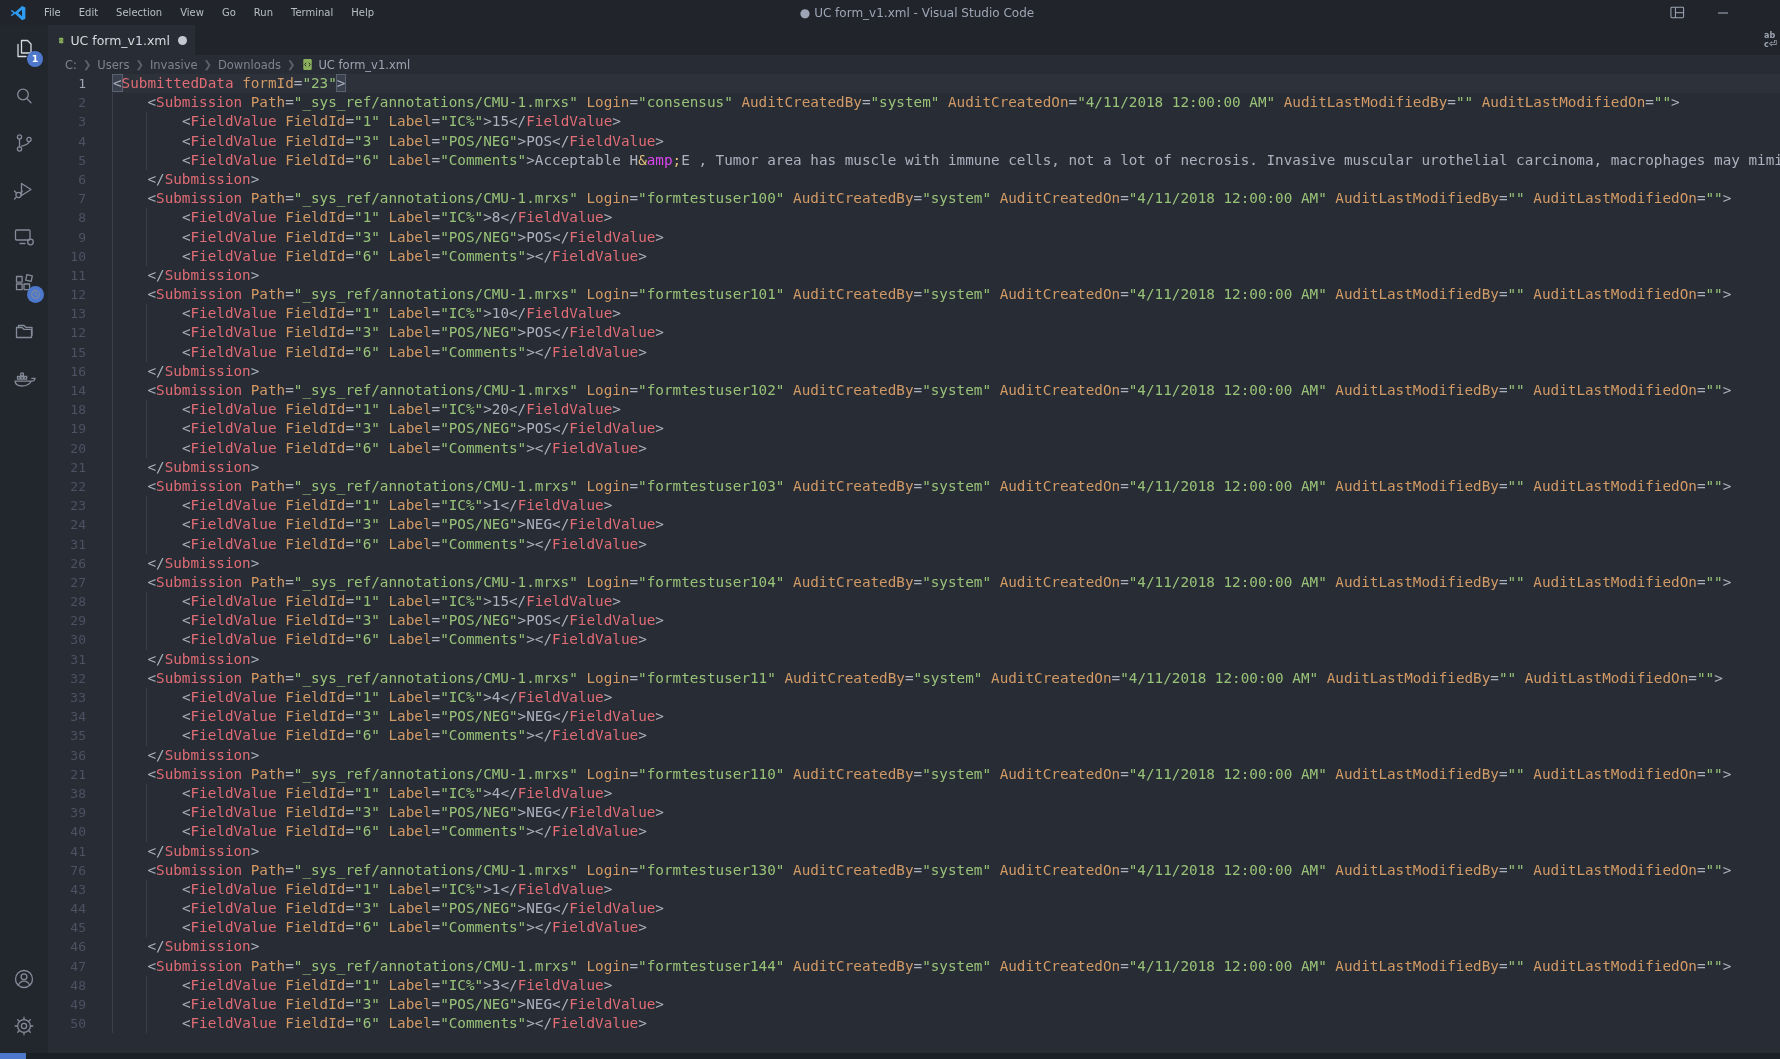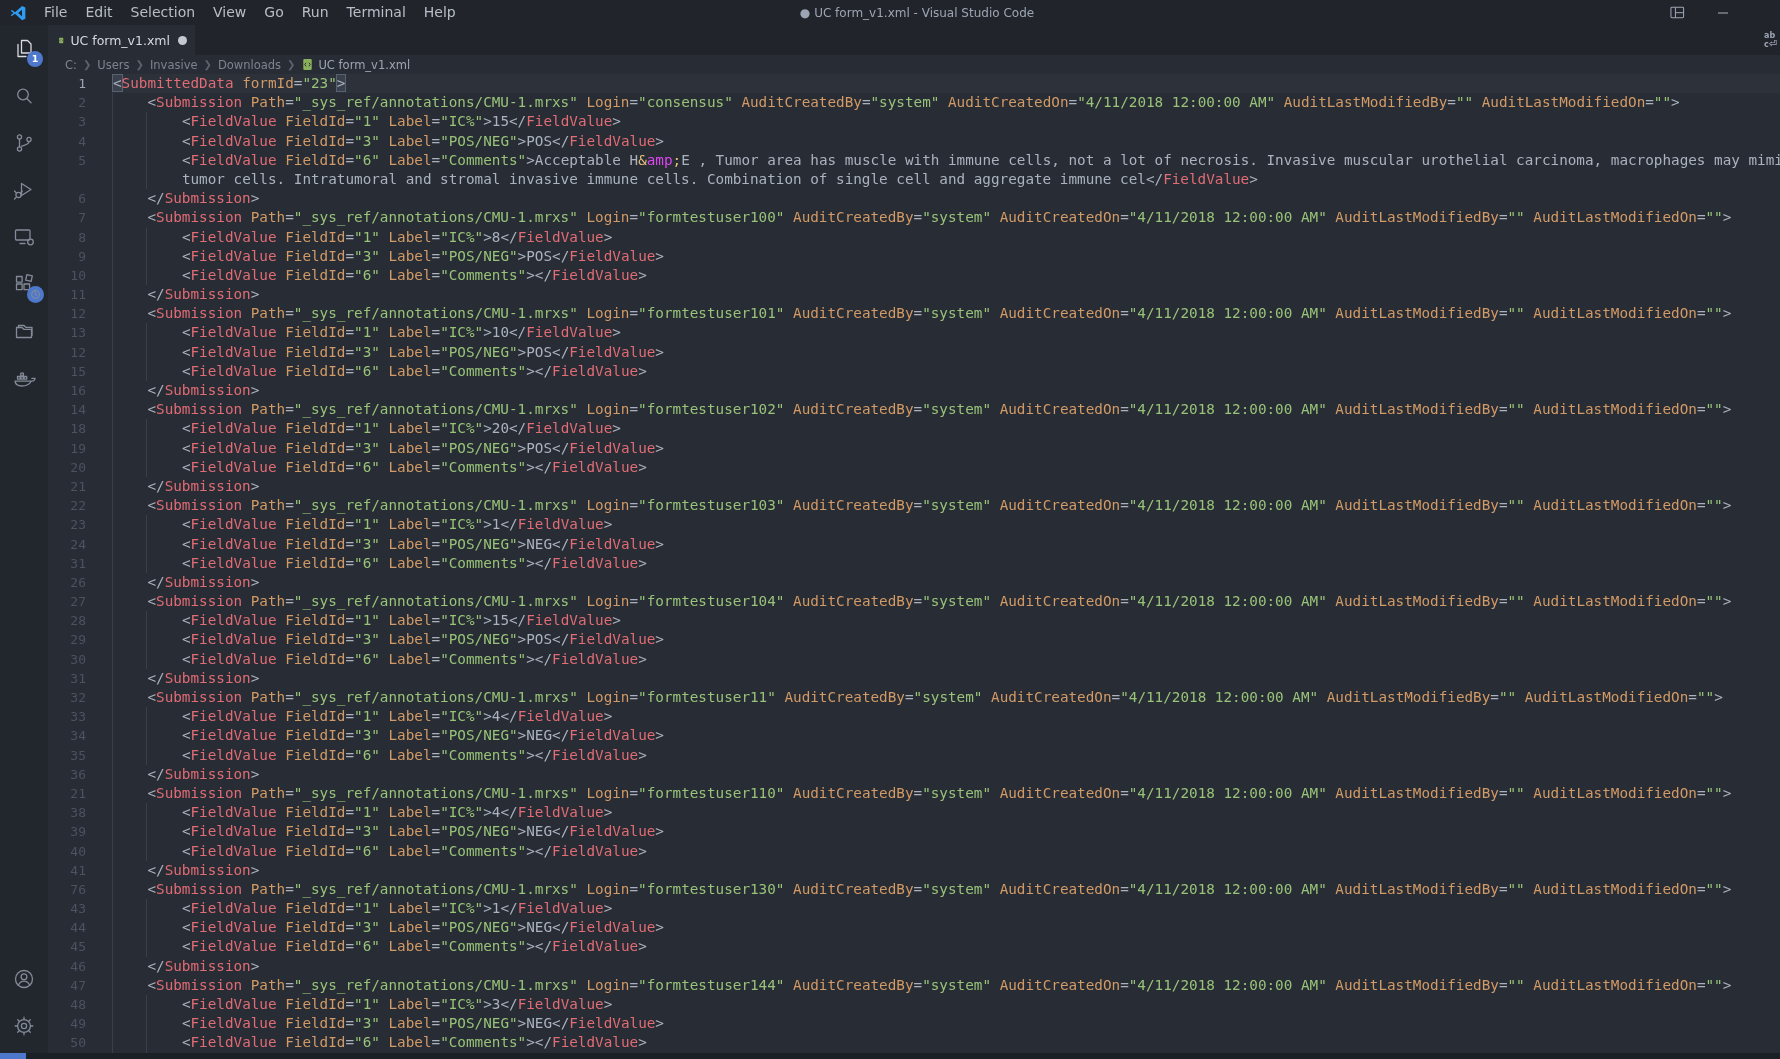--- a/index.html
+++ b/index.html
@@ -6,21 +6,21 @@
   html,body { background:#17191d; }
   .window {
     position:relative; width:1780px; height:1059px; overflow:hidden;
     background:#282c34; font-family:"DejaVu Sans","Liberation Sans",sans-serif;
   }
   
   .titlebar { position:absolute; top:0; left:0; right:0; height:25px; background:#21252b;
     display:flex; align-items:center; z-index:30; }
   .vscode-logo { width:18px; height:18px; margin:0 8px 0 9px; flex:0 0 auto; }
   .menus { display:flex; align-items:center; height:100%; }
-  .menu-item { color:#b8bec8; font-size:14px; padding:0 9px; line-height:25px; cursor:default; }
+  .menu-item { color:#b8bec8; font-size:10px; padding:0 9px; line-height:25px; cursor:default; }
   .win-title { position:absolute; left:917px; transform:translateX(-50%); color:#9da5b4;
     font-size:12px; white-space:nowrap; }
   .win-controls { position:absolute; right:0; top:0; height:25px; display:flex; align-items:center; }
   .win-btn { width:45px; height:25px; display:flex; align-items:center; justify-content:center; color:#9da5b4; }
   
   .activitybar { position:absolute; left:0; top:25px; bottom:6px; width:48px; background:#22262d; z-index:20; }
   .act-item { position:relative; width:48px; height:47px; display:flex; align-items:center;
     justify-content:center; cursor:pointer; }
   .act-item svg { stroke:#848b98; }
   .act-item.active svg { stroke:#d7dae0; }
@@ -235,24 +235,20 @@
       </div>
       <div class="row">
         <span class="ln">4</span>
         <span class="code"><i class="guide" style="left: -1px;"></i><i class="guide" style="left: 33.44px;"></i>        <span class="tk-p">&lt;</span><span class="tk-tag">FieldValue</span><span class="tk-sp"> </span><span class="tk-attr">FieldId</span><span class="tk-p">=</span><span class="tk-str">"3"</span><span class="tk-sp"> </span><span class="tk-attr">Label</span><span class="tk-p">=</span><span class="tk-str">"POS/NEG"</span><span class="tk-p">&gt;</span><span class="tk-txt">POS</span><span class="tk-p">&lt;/</span><span class="tk-tag">FieldValue</span><span class="tk-p">&gt;</span></span>
       </div>
       <div class="row">
         <span class="ln">5</span>
         <span class="code"><i class="guide" style="left: -1px;"></i><i class="guide" style="left: 33.44px;"></i>        <span class="tk-p">&lt;</span><span class="tk-tag">FieldValue</span><span class="tk-sp"> </span><span class="tk-attr">FieldId</span><span class="tk-p">=</span><span class="tk-str">"6"</span><span class="tk-sp"> </span><span class="tk-attr">Label</span><span class="tk-p">=</span><span class="tk-str">"Comments"</span><span class="tk-p">&gt;</span><span class="tk-txt">Acceptable H</span><span class="tk-ent">&amp;</span><span class="tk-entname">amp</span><span class="tk-ent">;</span><span class="tk-txt">E , Tumor area has muscle with immune cells, not a lot of necrosis. Invasive muscular urothelial carcinoma, macrophages may mimic </span></span>
       </div>
       <div class="row">
-        <span class="ln"></span>
-        <span class="code"><i class="guide" style="left: -1px;"></i><i class="guide" style="left: 33.44px;"></i>        <span class="tk-txt">tumor cells. Intratumoral and stromal invasive immune cells. Combination of single cell and aggregate immune cel</span><span class="tk-p">&lt;/</span><span class="tk-tag">FieldValue</span><span class="tk-p">&gt;</span></span>
-      </div>
-      <div class="row">
         <span class="ln">6</span>
         <span class="code"><i class="guide" style="left: -1px;"></i>    <span class="tk-p">&lt;/</span><span class="tk-tag">Submission</span><span class="tk-p">&gt;</span></span>
       </div>
       <div class="row">
         <span class="ln">7</span>
         <span class="code"><i class="guide" style="left: -1px;"></i>    <span class="tk-p">&lt;</span><span class="tk-tag">Submission</span><span class="tk-sp"> </span><span class="tk-attr">Path</span><span class="tk-p">=</span><span class="tk-str">"_sys_ref/annotations/CMU-1.mrxs"</span><span class="tk-sp"> </span><span class="tk-attr">Login</span><span class="tk-p">=</span><span class="tk-str">"formtestuser100"</span><span class="tk-sp"> </span><span class="tk-attr">AuditCreatedBy</span><span class="tk-p">=</span><span class="tk-str">"system"</span><span class="tk-sp"> </span><span class="tk-attr">AuditCreatedOn</span><span class="tk-p">=</span><span class="tk-str">"4/11/2018 12:00:00 AM"</span><span class="tk-sp"> </span><span class="tk-attr">AuditLastModifiedBy</span><span class="tk-p">=</span><span class="tk-str">""</span><span class="tk-sp"> </span><span class="tk-attr">AuditLastModifiedOn</span><span class="tk-p">=</span><span class="tk-str">""</span><span class="tk-p">&gt;</span></span>
       </div>
       <div class="row">
         <span class="ln">8</span>
         <span class="code"><i class="guide" style="left: -1px;"></i><i class="guide" style="left: 33.44px;"></i>        <span class="tk-p">&lt;</span><span class="tk-tag">FieldValue</span><span class="tk-sp"> </span><span class="tk-attr">FieldId</span><span class="tk-p">=</span><span class="tk-str">"1"</span><span class="tk-sp"> </span><span class="tk-attr">Label</span><span class="tk-p">=</span><span class="tk-str">"IC%"</span><span class="tk-p">&gt;</span><span class="tk-txt">8</span><span class="tk-p">&lt;/</span><span class="tk-tag">FieldValue</span><span class="tk-p">&gt;</span></span>

